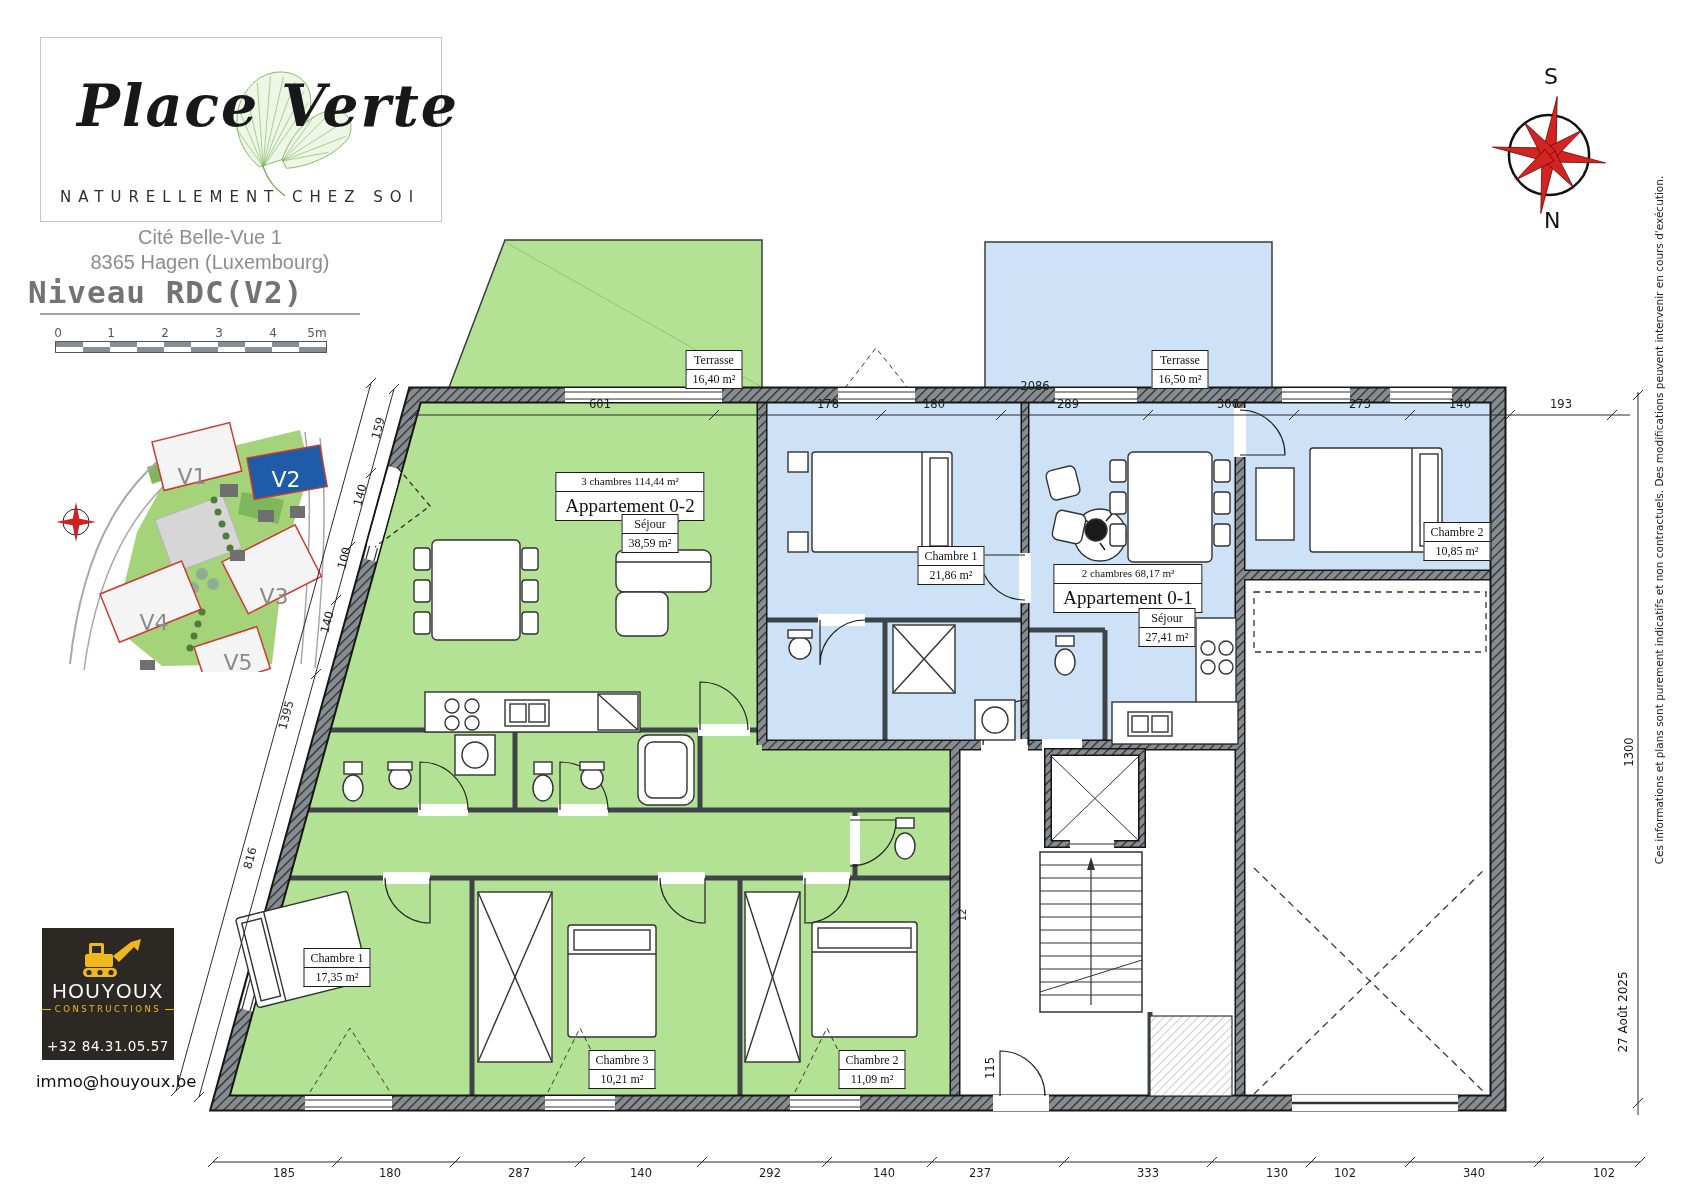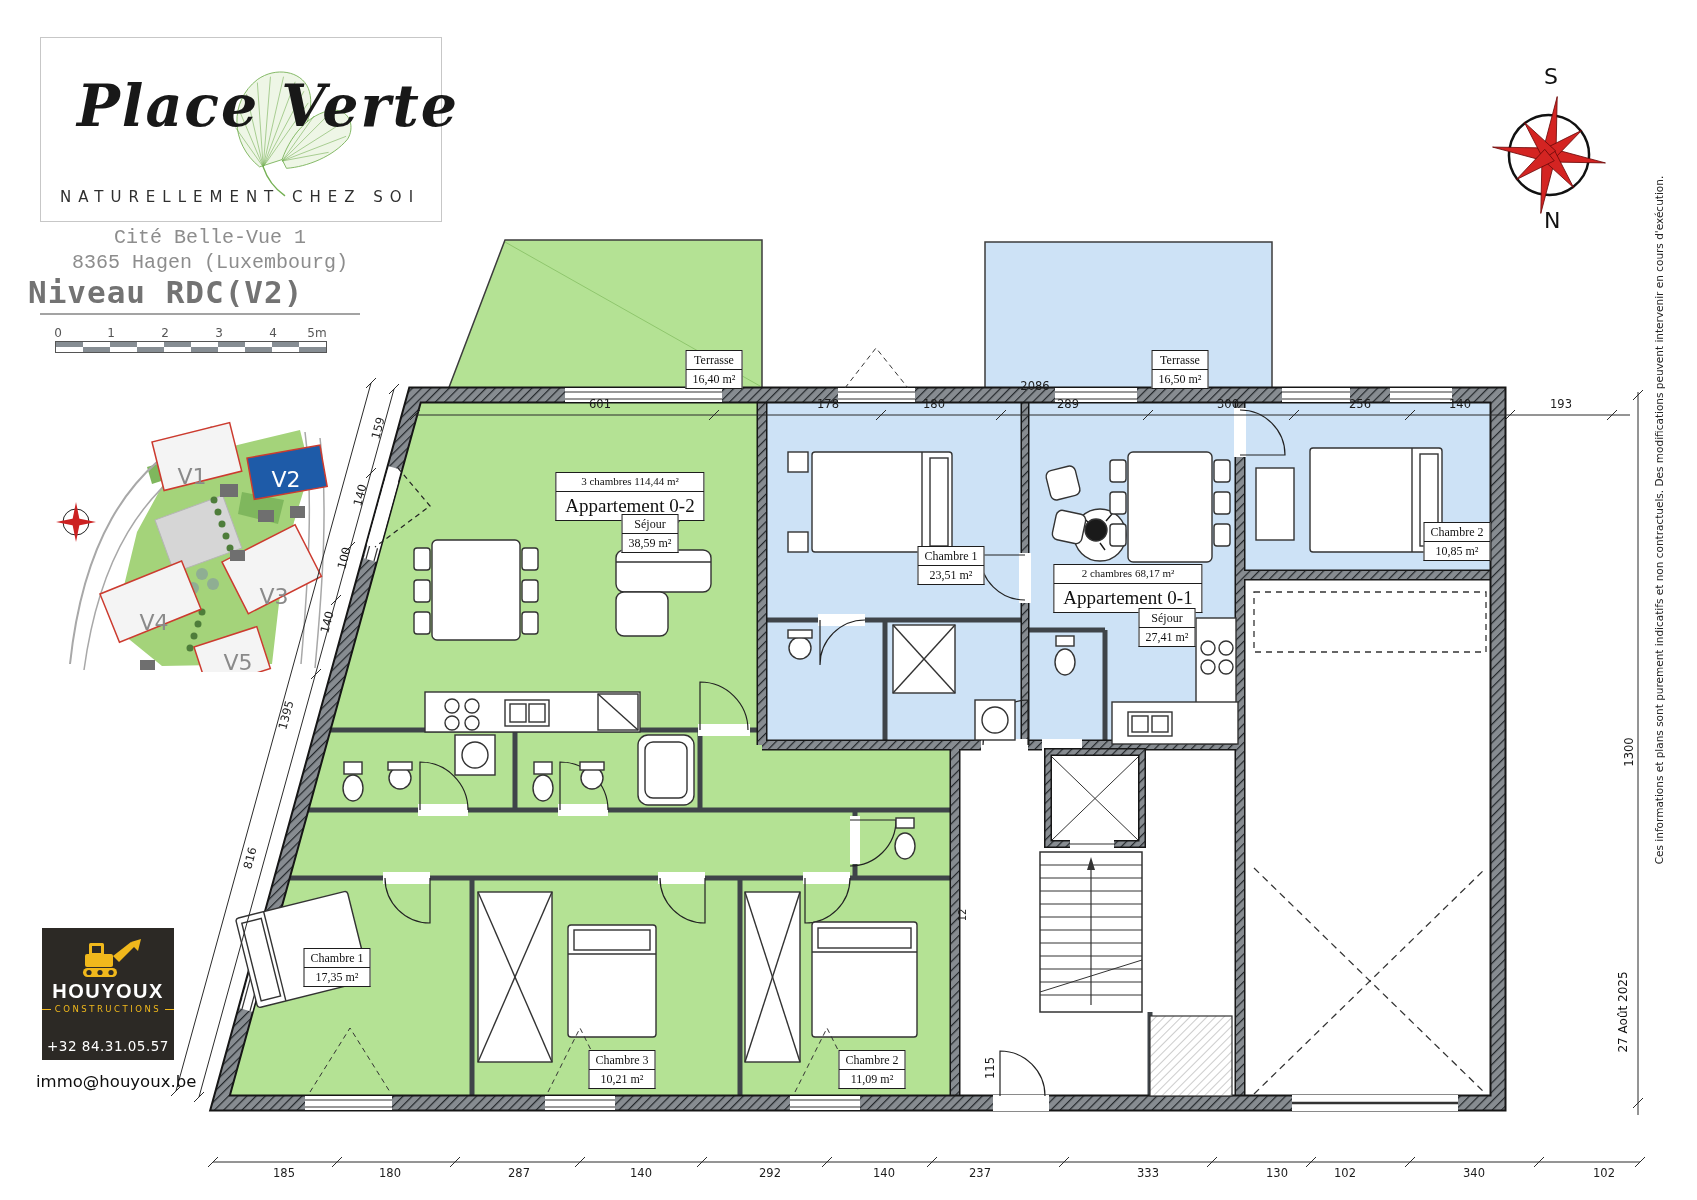--- a/index.html
+++ b/index.html
@@ -9,21 +9,21 @@
   svg{display:block;}
 
   
   .logo-box{left:40px;top:37px;width:400px;height:183px;border:1px solid #c7c7c7;background:#fff;}
   .logo-leaf{left:205px;top:48px;width:160px;height:165px;}
   .logo-title{left:40px;top:72px;width:456px;text-align:center;
               font-family:"DejaVu Serif",serif;font-style:italic;font-weight:bold;
               font-size:57px;color:#181818;letter-spacing:2px;}
   .logo-sub{left:40px;top:188px;width:400px;text-align:center;font-size:15px;
             letter-spacing:7px;color:#2f2f2f;}
-  .hdr{font-family:Liberation Mono, monospace;color:#8d8d8d;}
+  .hdr{font-family:Liberation Sans, sans-serif;color:#8d8d8d;}
   .hdr-project{left:60px;top:226px;width:300px;text-align:center;font-size:20px;}
   .hdr-address{left:45px;top:251px;width:330px;text-align:center;font-size:20px;}
   .hdr-level{left:28px;top:274px;font-size:31px;font-weight:bold;color:#737373;
              font-family:"DejaVu Sans Mono",monospace;letter-spacing:1px;}
   .hdr-rule{left:40px;top:313px;width:320px;height:2px;background:#a3a3a3;}
 
   
   .scalebar{left:55px;top:326px;width:272px;height:28px;}
   .scalebar .num{position:absolute;top:0;transform:translateX(-50%);
                  font-size:12px;color:#555;font-family:"DejaVu Sans",sans-serif;}
@@ -55,21 +55,21 @@
   
   .note-disclaimer{position:absolute;left:1659px;top:520px;font-size:10.5px;color:#222;
         white-space:nowrap;transform:translate(-50%,-50%) rotate(-90deg);z-index:5;}
   .note-date{position:absolute;left:1623px;top:1012px;font-size:12px;color:#111;
         white-space:nowrap;transform:translate(-50%,-50%) rotate(-90deg);z-index:5;}
 
   
   .houyoux{left:42px;top:928px;width:132px;height:132px;background:#2c2925;
            text-align:center;z-index:6;}
   .houyoux .digger{margin:8px auto 0 auto;width:74px;height:44px;}
-  .houyoux .name{color:#ffffff;font-weight:bold;font-size:20px;letter-spacing:1.5px;
+  .houyoux .name{color:#ffffff;font-weight:normal;font-size:20px;letter-spacing:1.5px;
                  font-family:"Liberation Sans",sans-serif;}
   .houyoux .subwrap{display:flex;align-items:center;gap:4px;justify-content:center;margin-top:1px;}
   .houyoux .bar{height:1px;width:12px;background:#f0b81c;}
   .houyoux .sub{color:#f0b81c;font-size:8.5px;letter-spacing:2.5px;}
   .houyoux .phone{color:#ffffff;font-size:13.5px;margin-top:24px;letter-spacing:0.5px;}
   .email{left:36px;top:1072px;width:160px;text-align:center;font-size:16.5px;color:#0d0d0d;
          font-family:"DejaVu Sans",sans-serif;z-index:6;}
 </style>
 </head>
 <body>
@@ -564,34 +564,34 @@
   <div class="lblbox" style="left:1167px;top:608px">
     <div class="row">Séjour</div>
     <div class="row">27,41 m²</div>
   </div>
   <div class="lblbox" style="left:1180px;top:350px">
     <div class="row">Terrasse</div>
     <div class="row">16,50 m²</div>
   </div>
   <div class="lblbox" style="left:951px;top:546px">
     <div class="row">Chambre 1</div>
-    <div class="row">23,51 m²</div>
+    <div class="row">21,86 m²</div>
   </div>
   <div class="lblbox" style="left:1457px;top:522px">
     <div class="row">Chambre 2</div>
     <div class="row">10,85 m²</div>
   </div>
 
   <span class="dim" style="left:1035px;top:379px">2086</span>
   <span class="dim" style="left:600px;top:397px">601</span>
   <span class="dim" style="left:828px;top:397px">178</span>
   <span class="dim" style="left:934px;top:397px">180</span>
   <span class="dim" style="left:1068px;top:397px">289</span>
   <span class="dim" style="left:1228px;top:397px">300</span>
-  <span class="dim" style="left:1360px;top:397px">256</span>
+  <span class="dim" style="left:1360px;top:397px">273</span>
   <span class="dim" style="left:1460px;top:397px">140</span>
   <span class="dim" style="left:1561px;top:397px">193</span>
 
   <span class="dim" style="left:284px;top:1166px">185</span>
   <span class="dim" style="left:390px;top:1166px">180</span>
   <span class="dim" style="left:519px;top:1166px">287</span>
   <span class="dim" style="left:641px;top:1166px">140</span>
   <span class="dim" style="left:770px;top:1166px">292</span>
   <span class="dim" style="left:884px;top:1166px">140</span>
   <span class="dim" style="left:980px;top:1166px">237</span>

